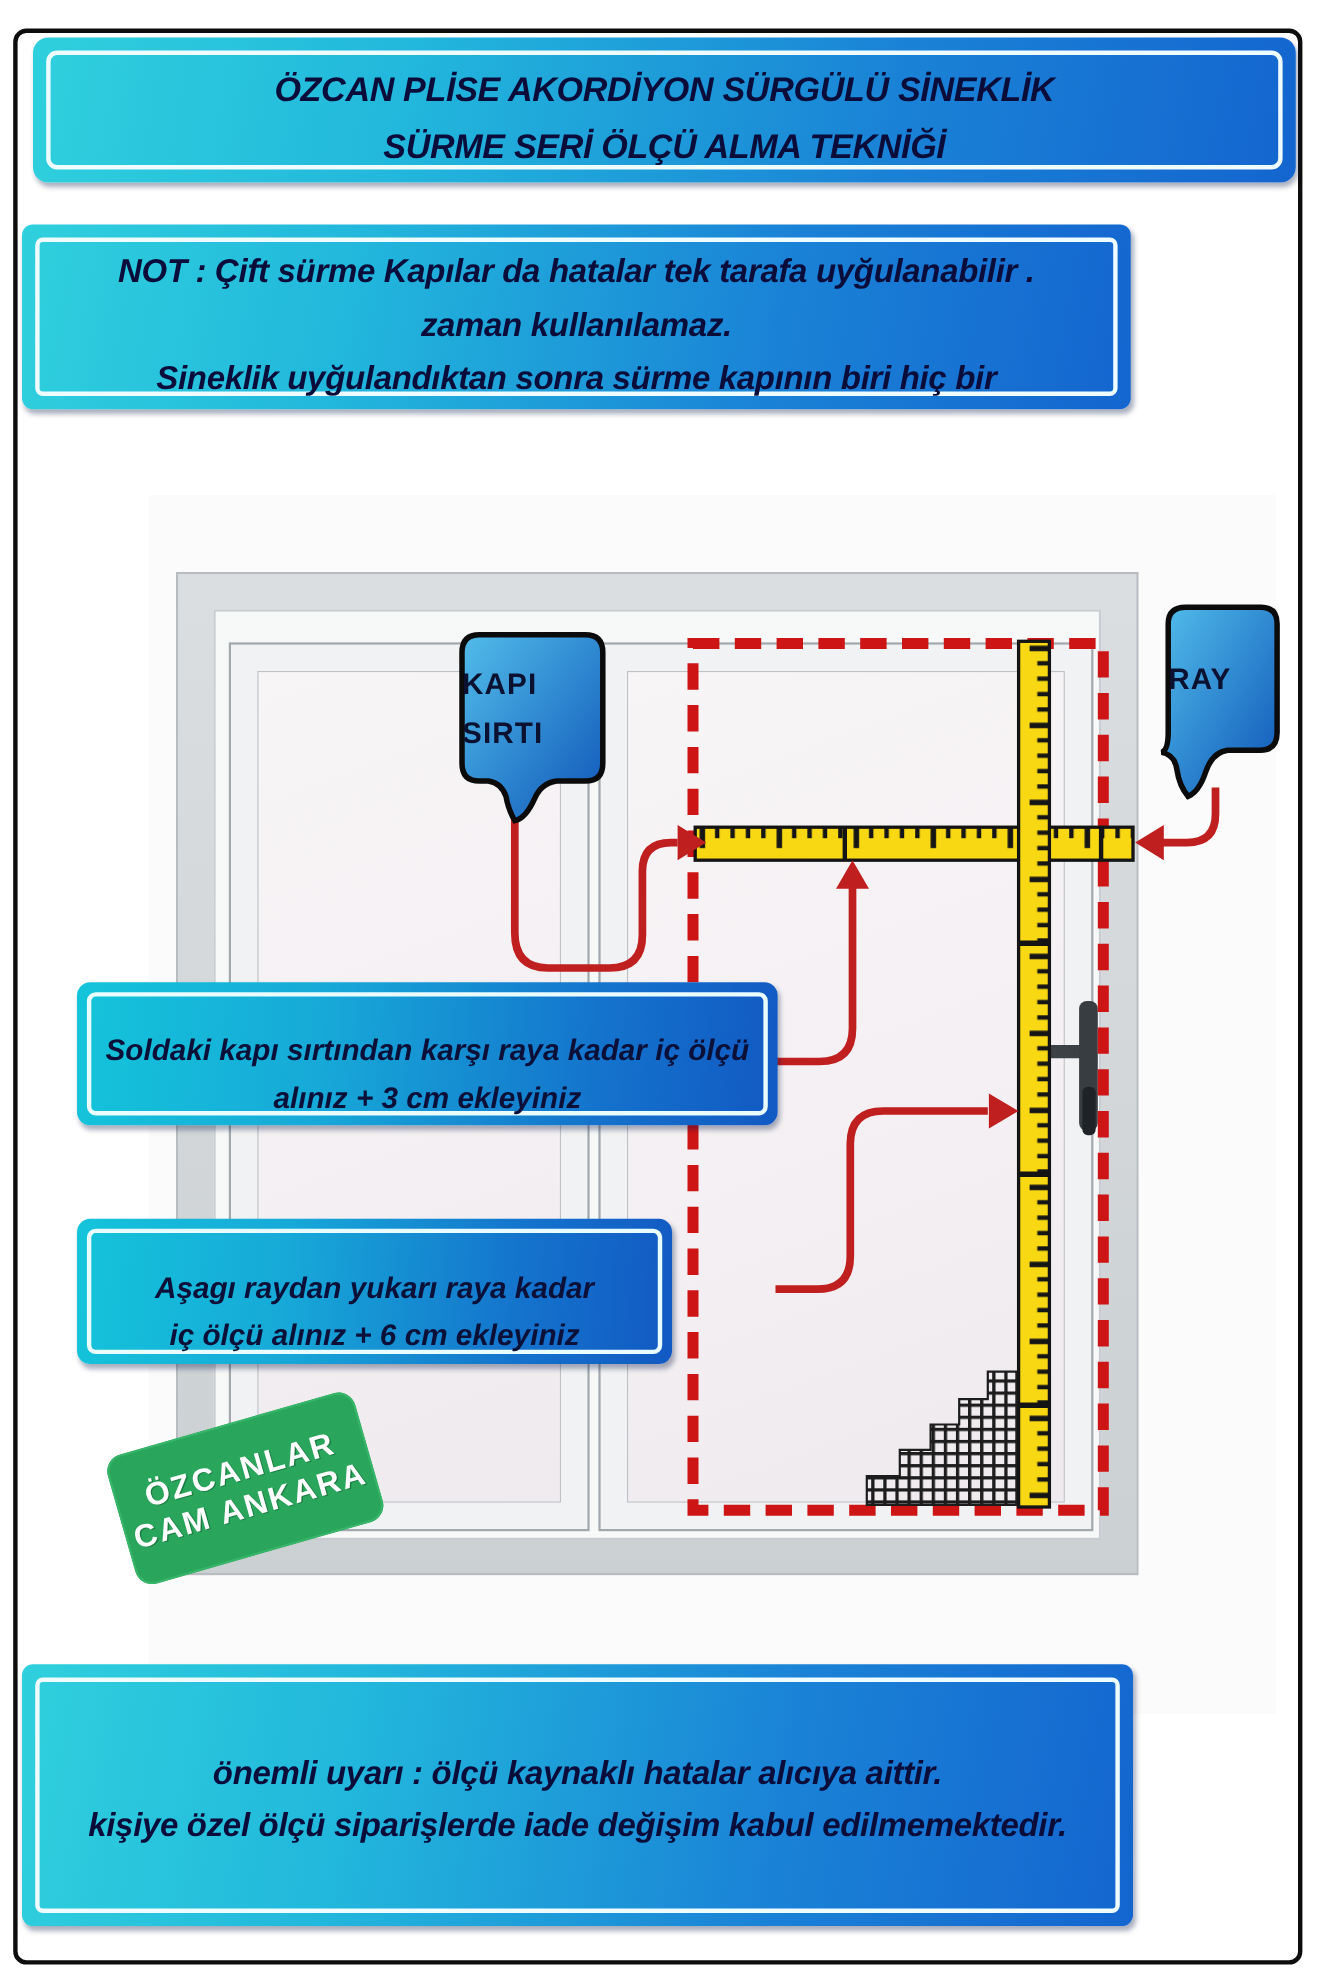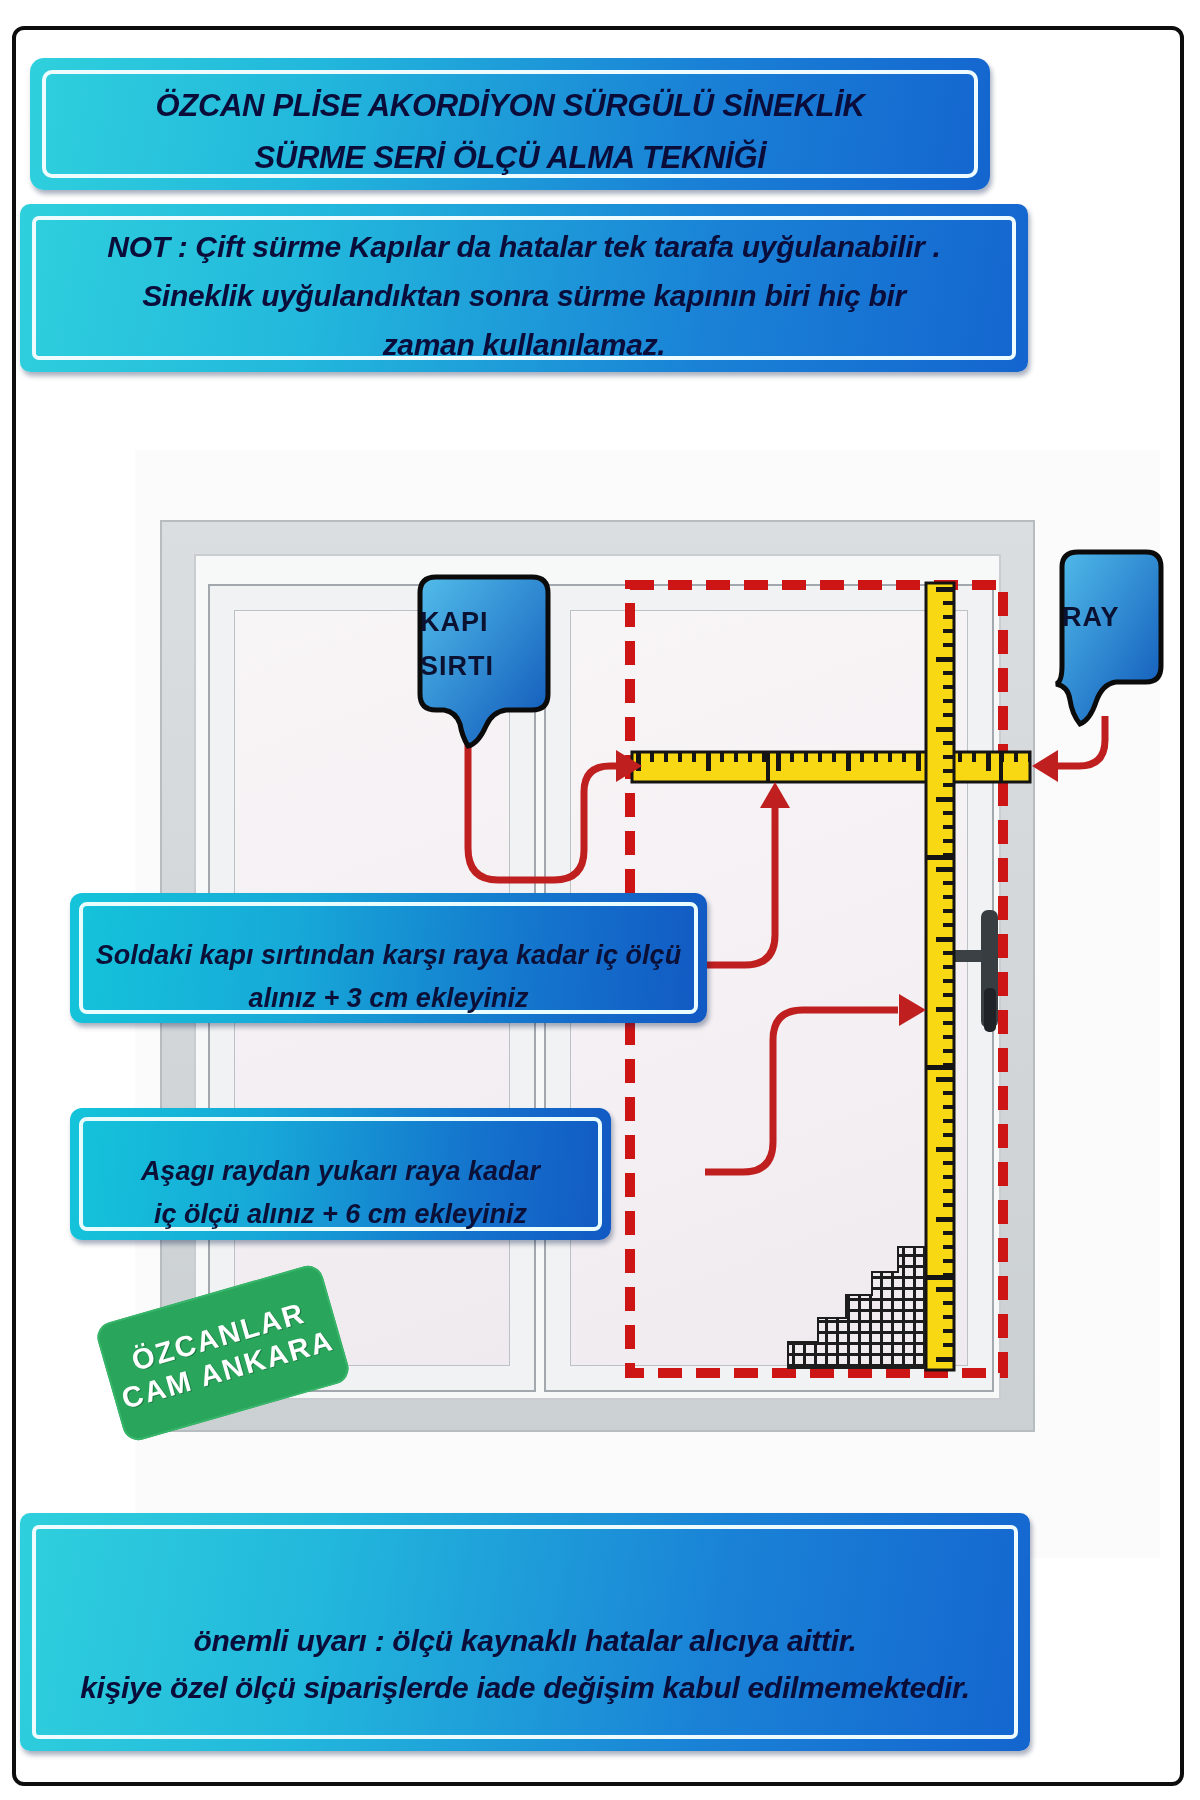--- a/index.html
+++ b/index.html
@@ -50,35 +50,35 @@
     color:#ffffff;font-weight:bold;letter-spacing:2px;
     text-shadow:1px 1px 0 #1c7c42;box-shadow:0 0 0 2px #37b569 inset;}
   .stamp div{line-height:34px;font-size:29px;}
   svg{pointer-events:none;}
 </style>
 </head>
 <body>
 
 <div class="abs page-border"></div>
 
-<div class="abs banner" style="left:30px;top:34px;width:960px;height:132px;margin-top:24px;">
+<div class="abs banner" style="left:30px;top:34px;width:1148px;height:132px;">
   <div class="banner-inner">
     <div class="banner-text" style="font-size:31px;line-height:52px;padding-top:6px;">
       <div>ÖZCAN PLİSE AKORDİYON SÜRGÜLÜ SİNEKLİK</div>
       <div>SÜRME SERİ ÖLÇÜ ALMA TEKNİĞİ</div>
     </div>
   </div>
 </div>
 
 <div class="abs banner" style="left:20px;top:204px;width:1008px;height:168px;border-radius:10px;">
   <div class="banner-inner" style="border-radius:7px;">
     <div class="banner-text" style="font-size:30px;line-height:49px;padding-top:2px;">
       <div>NOT : Çift sürme Kapılar da hatalar tek tarafa uyğulanabilir .</div>
+      <div>zaman kullanılamaz.</div>
       <div>Sineklik uyğulandıktan sonra sürme kapının biri hiç bir</div>
-      <div>zaman kullanılamaz.</div>
     </div>
   </div>
 </div>
 
 <div class="abs photo">
   <div class="abs win-outer" style="left:25px;top:70px;"></div>
   <div class="abs win-frame" style="left:59px;top:104px;"></div>
   <div class="abs door door-left" style="left:73px;top:134px;">
     <div class="glass"></div>
   </div>
@@ -183,18 +183,18 @@
   </div>
 </div>
 
 <div class="abs stamp">
   <div>ÖZCANLAR</div>
   <div>CAM ANKARA</div>
 </div>
 
 <div class="abs banner" style="left:20px;top:1513px;width:1010px;height:238px;border-radius:10px;">
   <div class="banner-inner" style="border-radius:7px;">
-    <div class="banner-text" style="font-size:30px;line-height:47px;padding-top:60px;margin-top:28px;">
+    <div class="banner-text" style="font-size:30px;line-height:47px;padding-top:60px;">
       <div>önemli uyarı : ölçü kaynaklı hatalar alıcıya aittir.</div>
       <div>kişiye özel ölçü siparişlerde iade değişim kabul edilmemektedir.</div>
     </div>
   </div>
 </div>
 
 </body></html>

